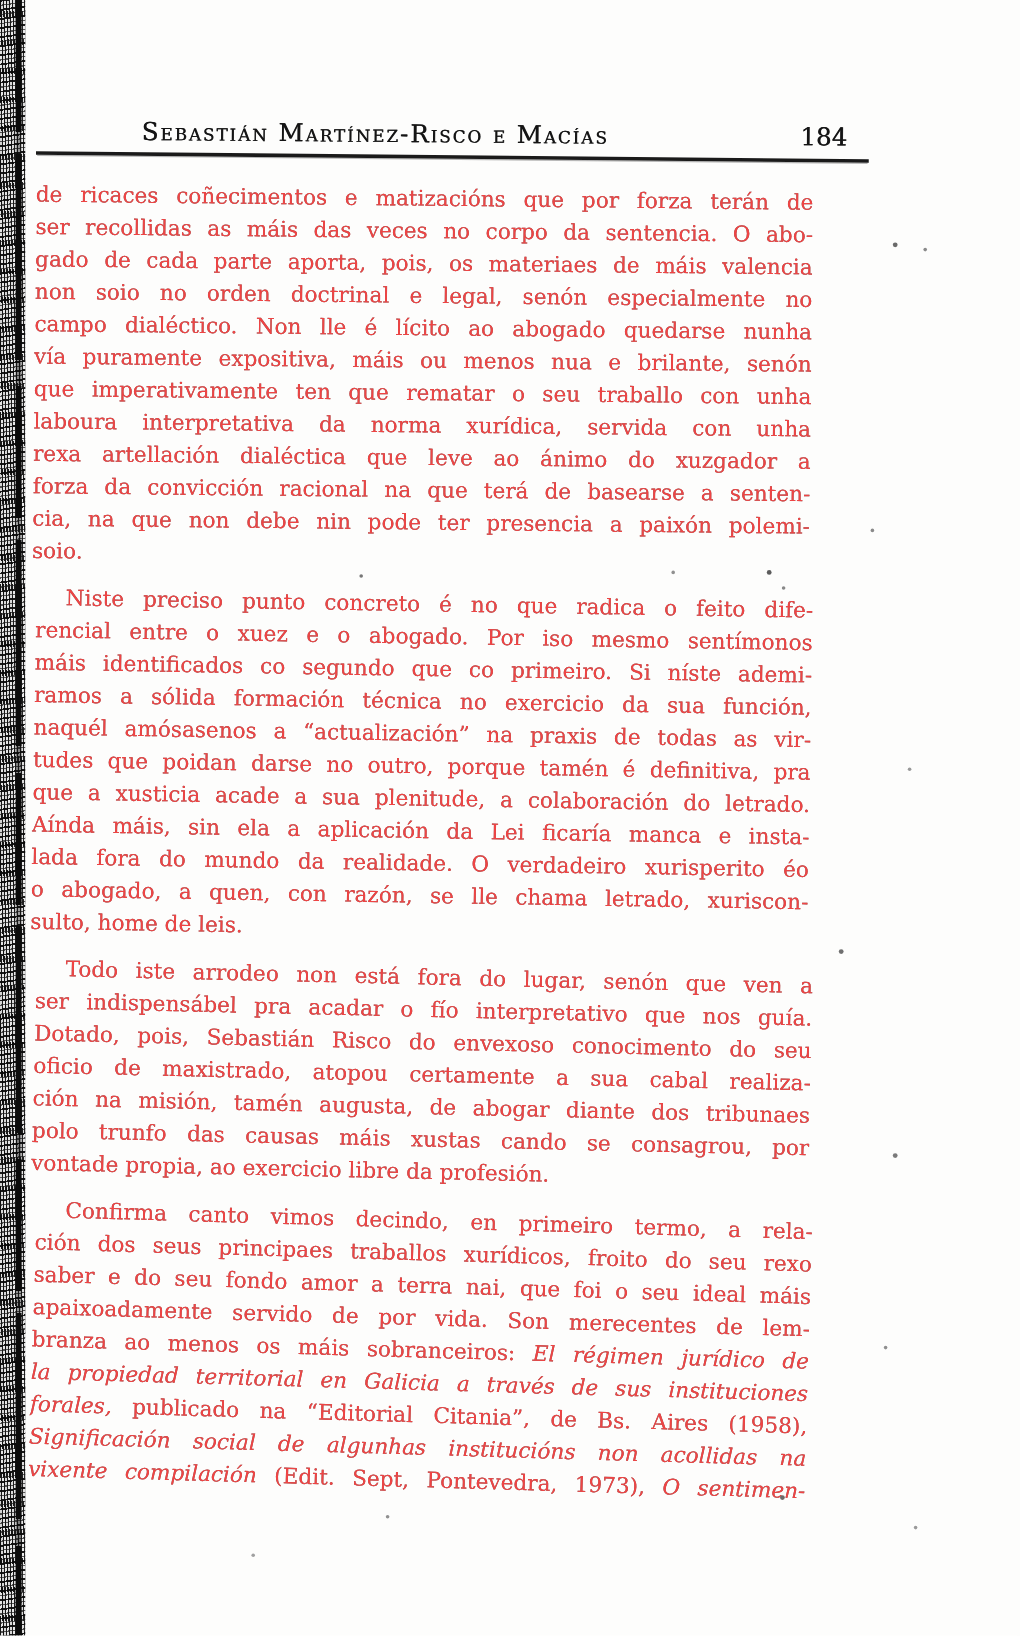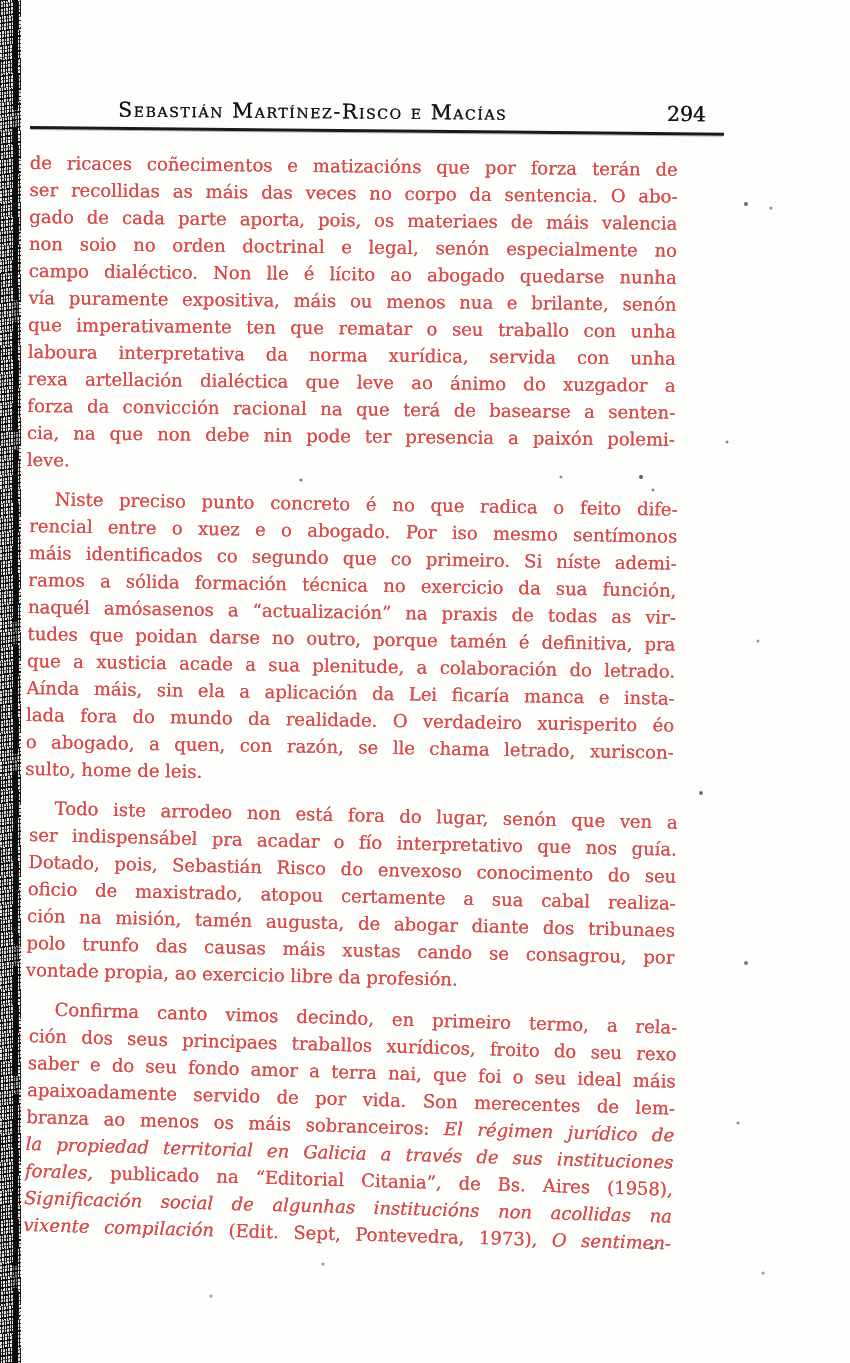--- a/index.html
+++ b/index.html
@@ -94,38 +94,38 @@
   }
 </style>
 </head>
 <body>
 
 <div class="page">
   <div class="binding"></div>
 
   <div class="header-row">
     <span class="header-title">Sebastián Martínez-Risco e Macías</span>
-    <span class="page-num">294</span>
+    <span class="page-num">184</span>
   </div>
   <div class="rule"></div>
 
   <div class="body-col">
       <div class="paragraph">
         <div class="line"><span>de ricaces coñecimentos e matizacións que por forza terán de</span></div>
         <div class="line"><span>ser recollidas as máis das veces no corpo da sentencia. O abo-</span></div>
         <div class="line"><span>gado de cada parte aporta, pois, os materiaes de máis valencia</span></div>
         <div class="line"><span>non soio no orden doctrinal e legal, senón especialmente no</span></div>
         <div class="line"><span>campo dialéctico. Non lle é lícito ao abogado quedarse nunha</span></div>
         <div class="line"><span>vía puramente expositiva, máis ou menos nua e brilante, senón</span></div>
         <div class="line"><span>que imperativamente ten que rematar o seu traballo con unha</span></div>
         <div class="line"><span>laboura interpretativa da norma xurídica, servida con unha</span></div>
         <div class="line"><span>rexa artellación dialéctica que leve ao ánimo do xuzgador a</span></div>
         <div class="line"><span>forza da convicción racional na que terá de basearse a senten-</span></div>
         <div class="line"><span>cia, na que non debe nin pode ter presencia a paixón polemi-</span></div>
-        <div class="line last"><span>leve.</span></div>
+        <div class="line last"><span>soio.</span></div>
       </div>
       <div class="paragraph indent">
         <div class="line"><span>Niste preciso punto concreto é no que radica o feito dife-</span></div>
         <div class="line"><span>rencial entre o xuez e o abogado. Por iso mesmo sentímonos</span></div>
         <div class="line"><span>máis identificados co segundo que co primeiro. Si níste ademi-</span></div>
         <div class="line"><span>ramos a sólida formación técnica no exercicio da sua función,</span></div>
         <div class="line"><span>naquél amósasenos a “actualización” na praxis de todas as vir-</span></div>
         <div class="line"><span>tudes que poidan darse no outro, porque tamén é definitiva, pra</span></div>
         <div class="line"><span>que a xusticia acade a sua plenitude, a colaboración do letrado.</span></div>
         <div class="line"><span>Aínda máis, sin ela a aplicación da Lei ficaría manca e insta-</span></div>

